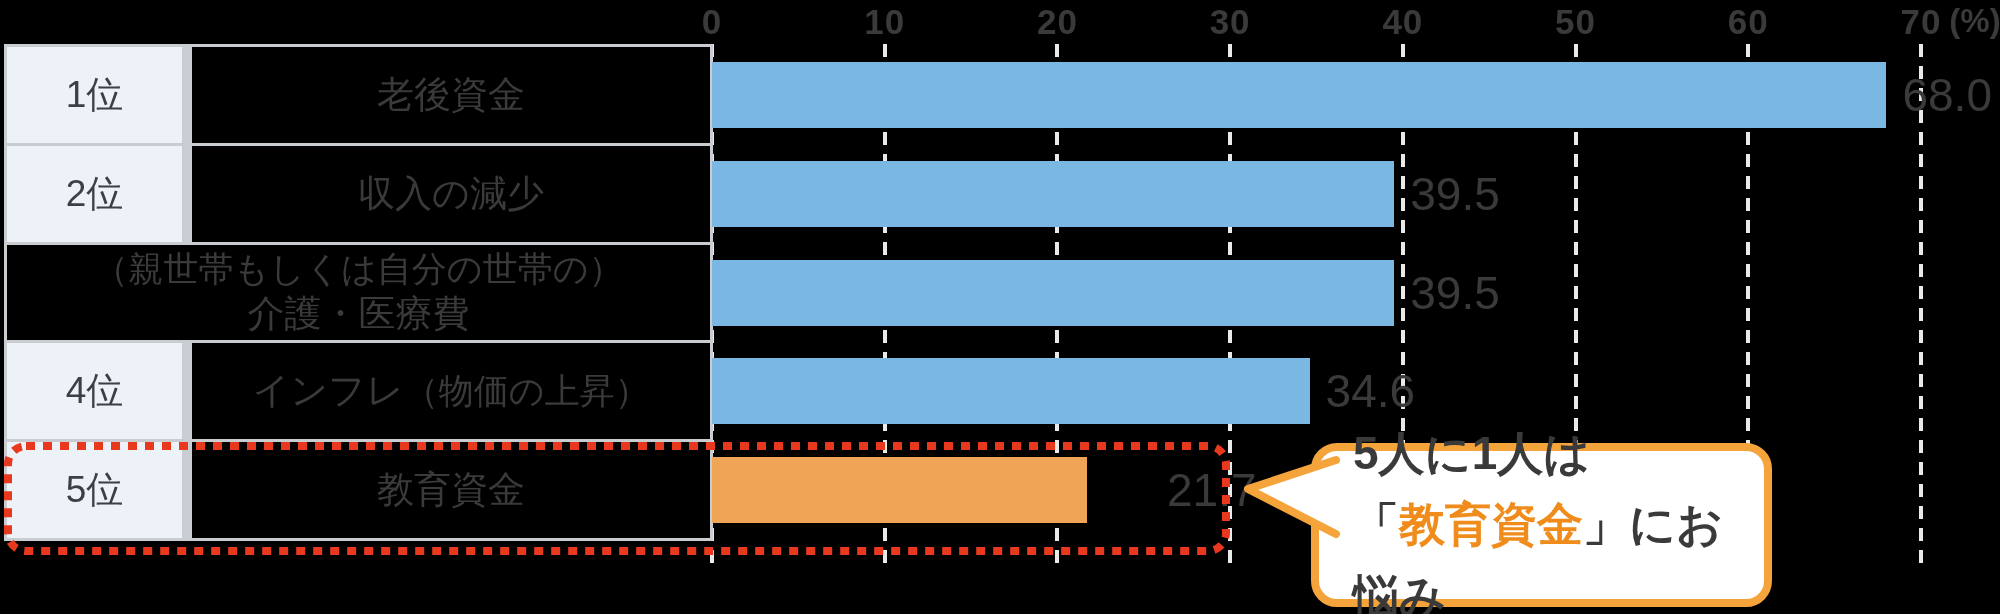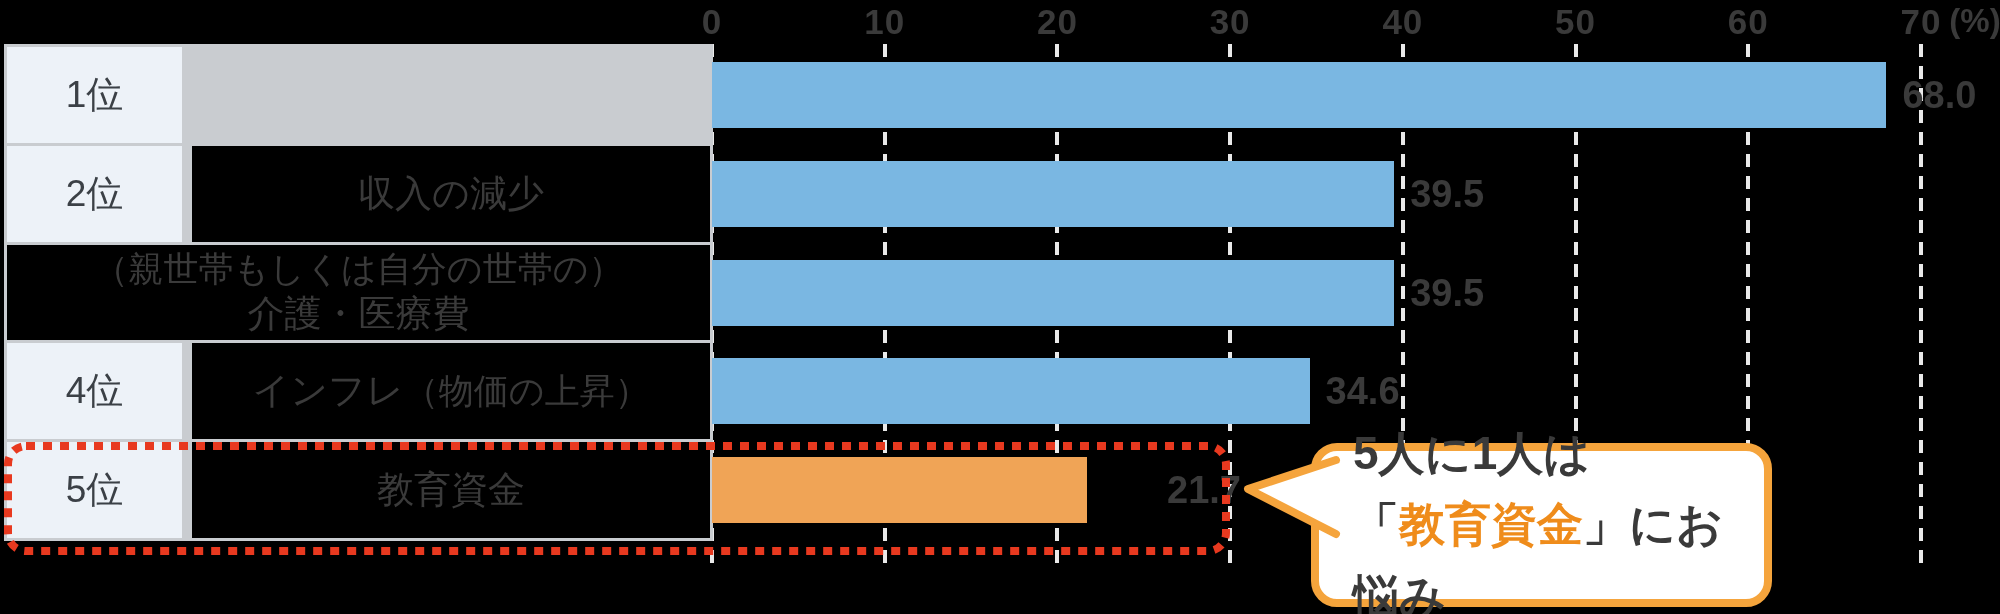--- a/index.html
+++ b/index.html
@@ -35,21 +35,21 @@
     flex:1;background:#000;display:flex;flex-direction:column;
     align-items:center;justify-content:center;color:#3a3a3a;line-height:1.25;
   }
   .label-line{text-align:center;}
   .label-main{font-size:37px;}
   .label-small{font-size:35px;}
   
   .bar{position:absolute;height:66px;z-index:3;}
   .bar-value{
     position:absolute;height:66px;line-height:66px;z-index:3;
-    font-size:38px;font-weight:700;color:#3a3a3a;white-space:nowrap;
+    font-size:46px;font-weight:400;color:#3a3a3a;white-space:nowrap;
   }
   
   #highlight-svg,#tail-svg{position:absolute;left:0;top:0;z-index:4;pointer-events:none;}
   #callout{
     position:absolute;left:1311px;top:443px;width:461px;height:164px;box-sizing:border-box;
     background:#fff;border:8px solid #f5a43c;border-radius:26px;z-index:4;
     display:flex;flex-direction:column;justify-content:center;
     padding-left:34px;font-size:46px;font-weight:700;color:#3a3a3a;line-height:1.55;
   }
   #tail-svg{z-index:5;}
@@ -76,20 +76,23 @@
       <div class="gridline" style="left: 1746.29px;"></div>
       <div class="tick-label" style="left: 1698.29px;">60</div>
       <div class="gridline" style="left: 1919px;"></div>
       <div class="tick-label" style="left: 1871px;">70</div>
       <div class="unit-label" style="left: 1920px;">(%)</div>
     </div>
 
   <div id="table">
     <div class="t-row">
       <div class="rank-cell">1位</div>
+      <div class="label-cell">
+        <div class="label-line"><span class="label-main">老後資金</span></div>
+      </div>
     </div>
     <div class="t-row">
       <div class="rank-cell">2位</div>
       <div class="label-cell">
         <div class="label-line"><span class="label-main">収入の減少</span></div>
       </div>
     </div>
     <div class="t-row">
       <div class="label-cell">
         <div class="label-line"><span class="label-small">（親世帯もしくは自分の世帯の）</span></div>

